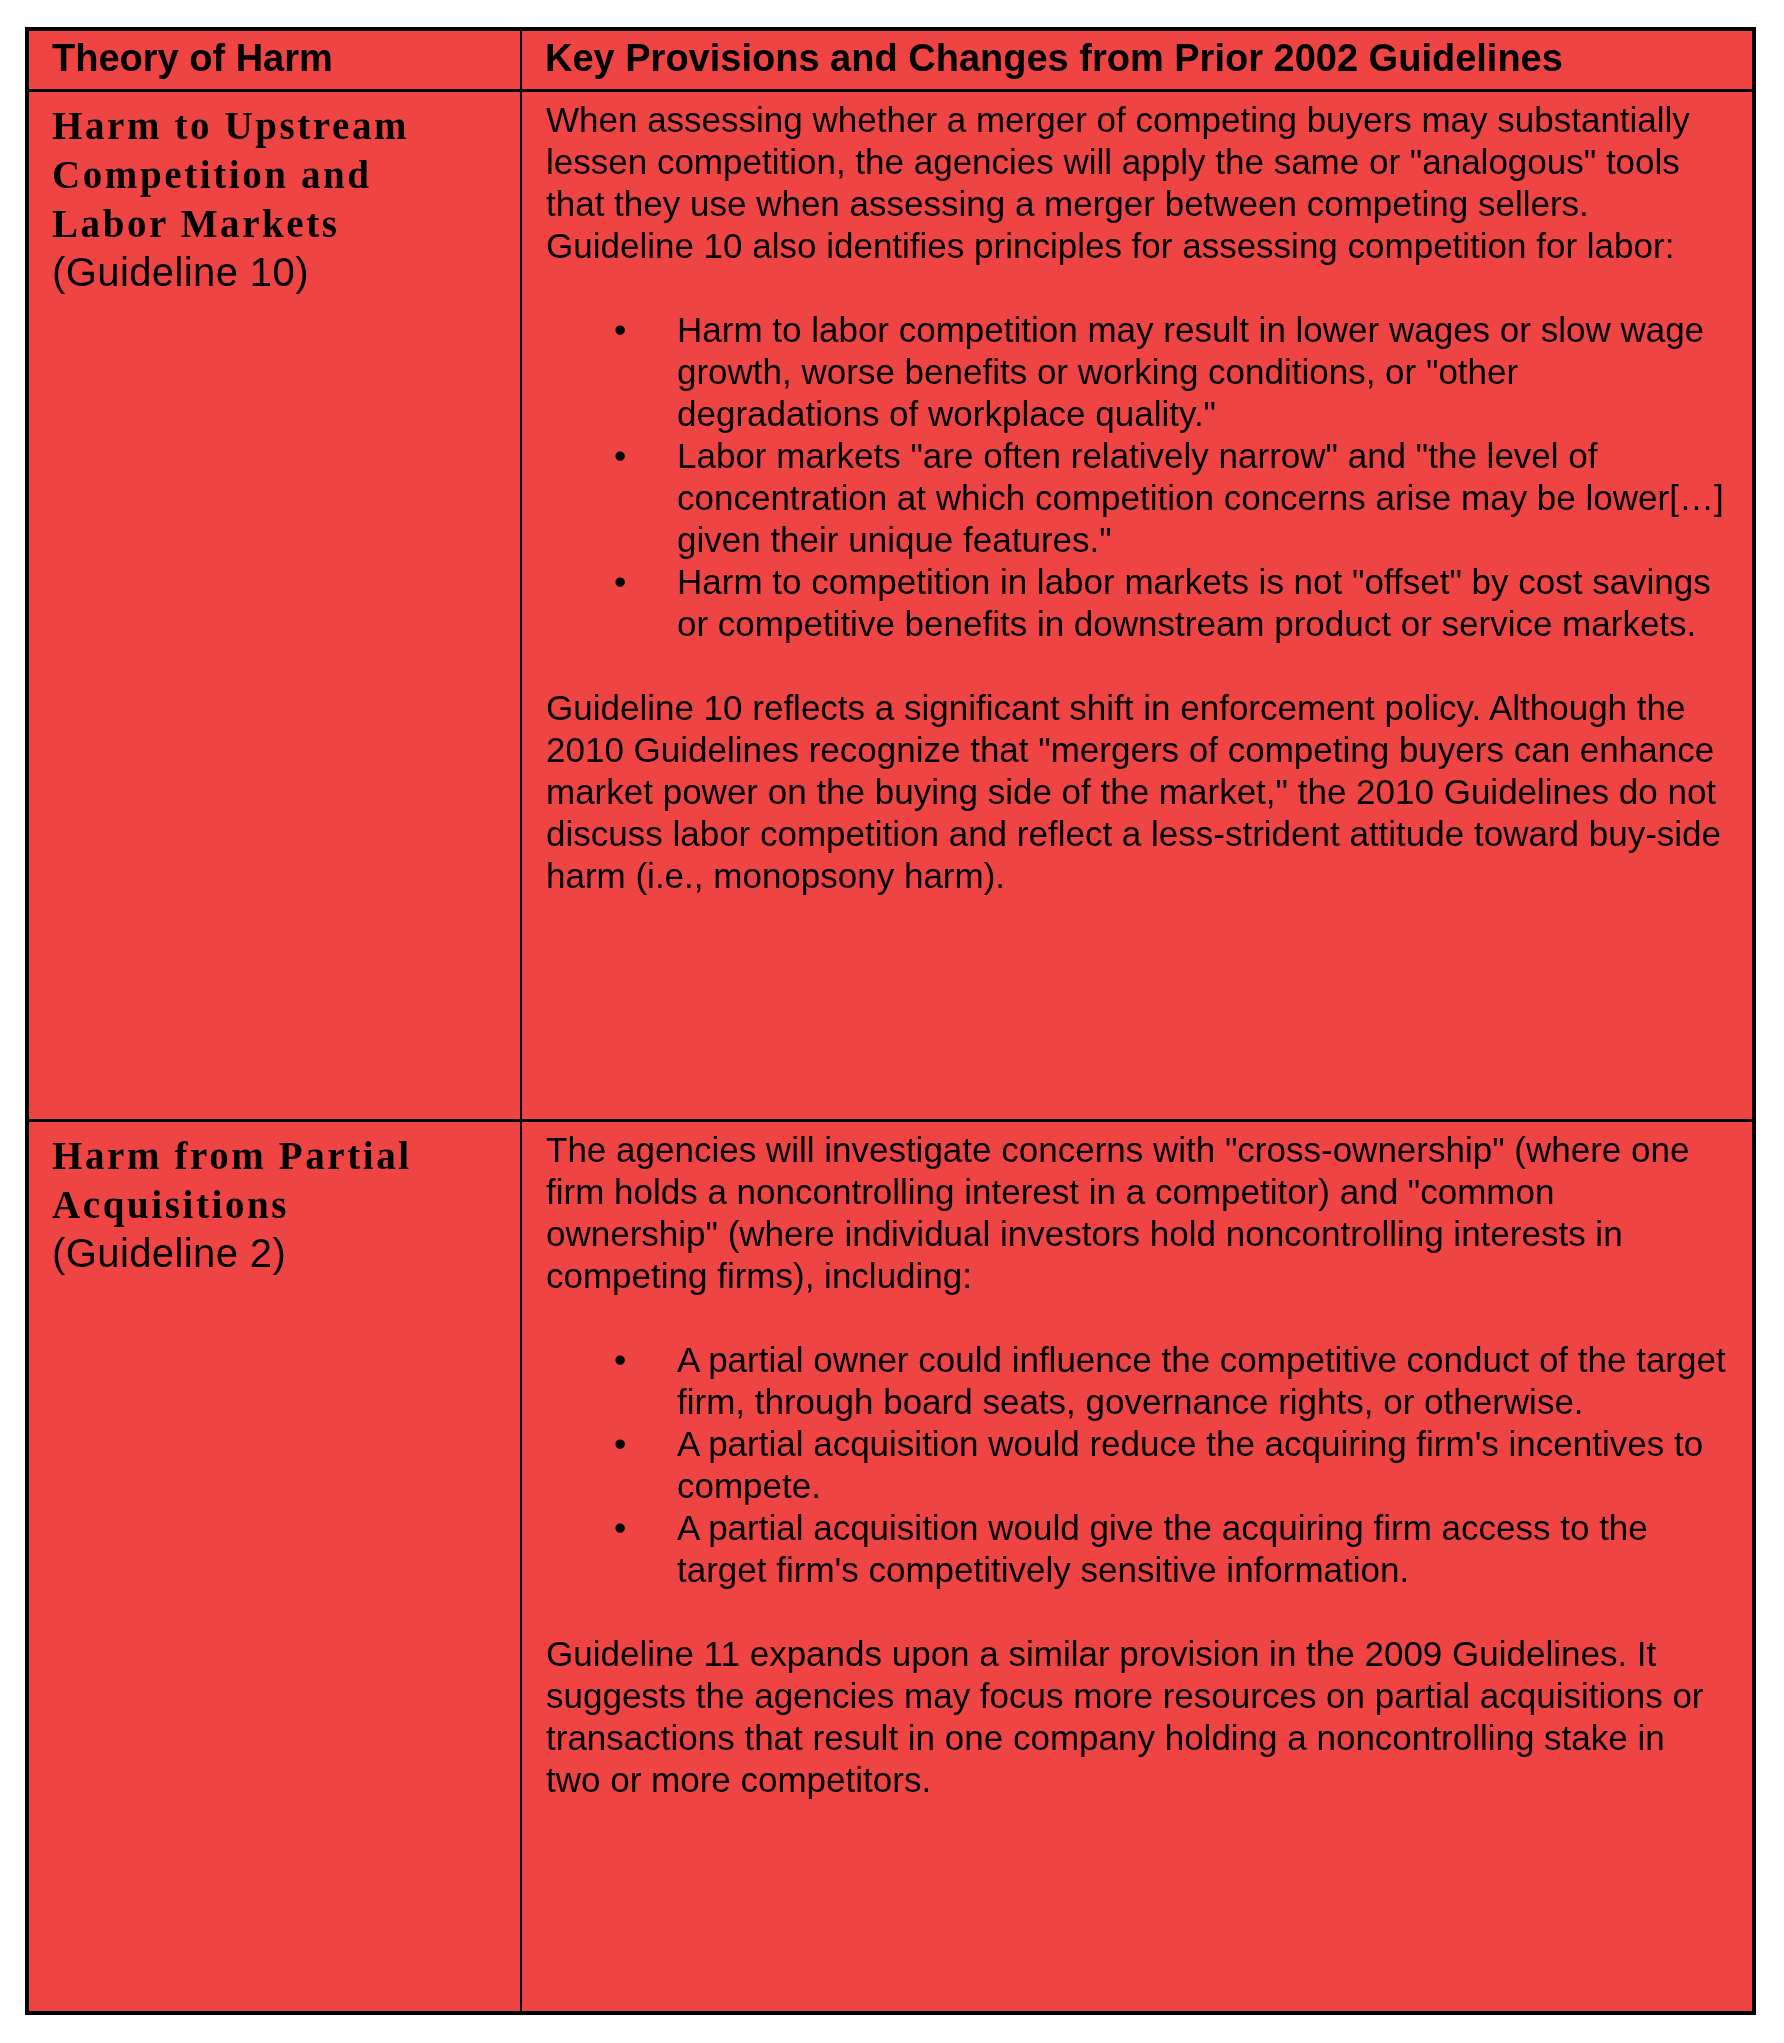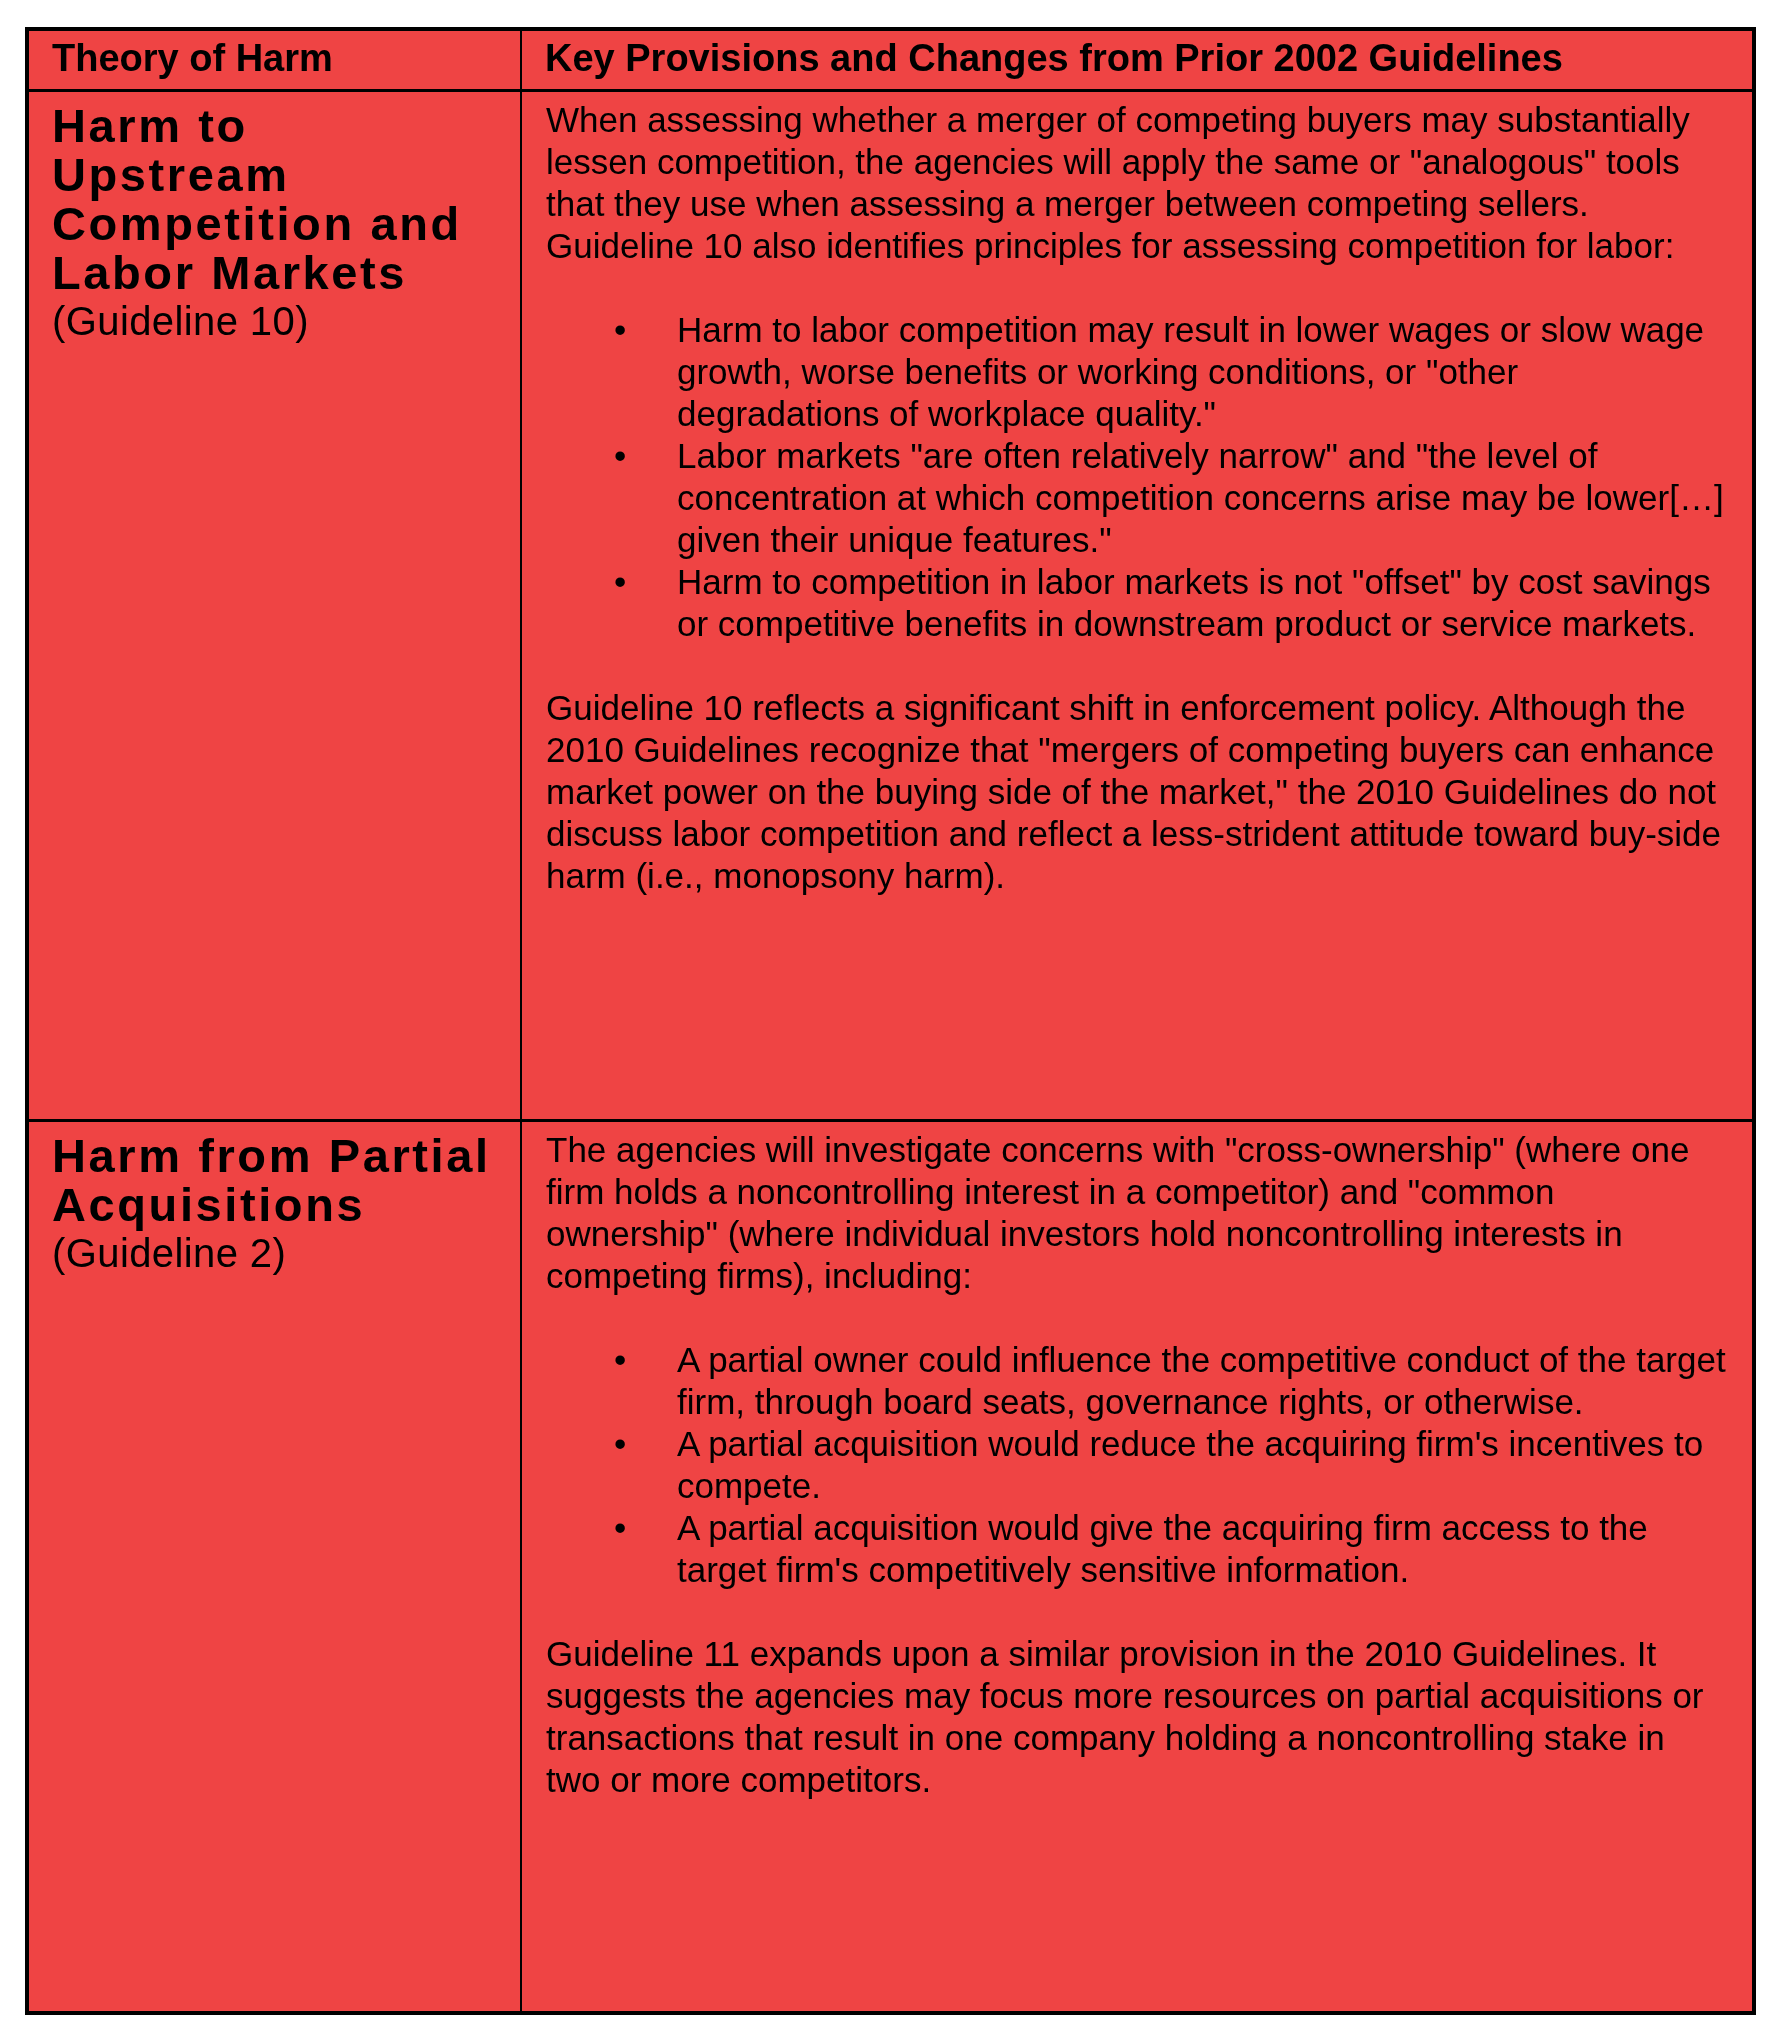--- a/index.html
+++ b/index.html
@@ -41,24 +41,25 @@
   }
   td {
     font-size: 35px;
     line-height: 42px;
     padding: 5.3px 23px 10.6px 23px;
   }
   tr.r1 { height: 1030px; }
   tr.r2 { height: 893px; }
   .theory-title {
     font-weight: bold;
-    font-size: 47px;
+    font-size: 39px;
     line-height: 49px;
     letter-spacing: 2.6px;
     padding-top: 3.5px;
+    font-family: Liberation Serif, serif;
   }
   .theory-sub {
     font-size: 40px;
     line-height: 49px;
     letter-spacing: 0.4px;
   }
   td.provisions p {
     margin: 1px;
     padding: 0;
   }
@@ -117,18 +118,18 @@
         <div class="theory-title">Harm from Partial Acquisitions</div>
         <div class="theory-sub">(Guideline 2)</div>
       </td>
       <td class="provisions">
         <p class="intro">The agencies will investigate concerns with "cross-ownership" (where one firm holds a noncontrolling interest in a competitor) and "common ownership" (where individual investors hold noncontrolling interests in competing firms), including:</p>
         <ul class="bullets">
           <li><span class="dot">•</span><span>A partial owner could influence the competitive conduct of the target firm, through board seats, governance rights, or otherwise.</span></li>
           <li><span class="dot">•</span><span>A partial acquisition would reduce the acquiring firm's incentives to compete.</span></li>
           <li><span class="dot">•</span><span>A partial acquisition would give the acquiring firm access to the target firm's competitively sensitive information.</span></li>
         </ul>
-        <p class="outro">Guideline 11 expands upon a similar provision in the 2010 Guidelines. It suggests the agencies may focus more resources on partial acquisitions or transactions that result in one company holding a noncontrolling stake in two or more competitors.</p>
+        <p class="outro">Guideline 11 expands upon a similar provision in the 2009 Guidelines. It suggests the agencies may focus more resources on partial acquisitions or transactions that result in one company holding a noncontrolling stake in two or more competitors.</p>
       </td>
     </tr>
   </tbody>
 </table>
 
 
 </body></html>

